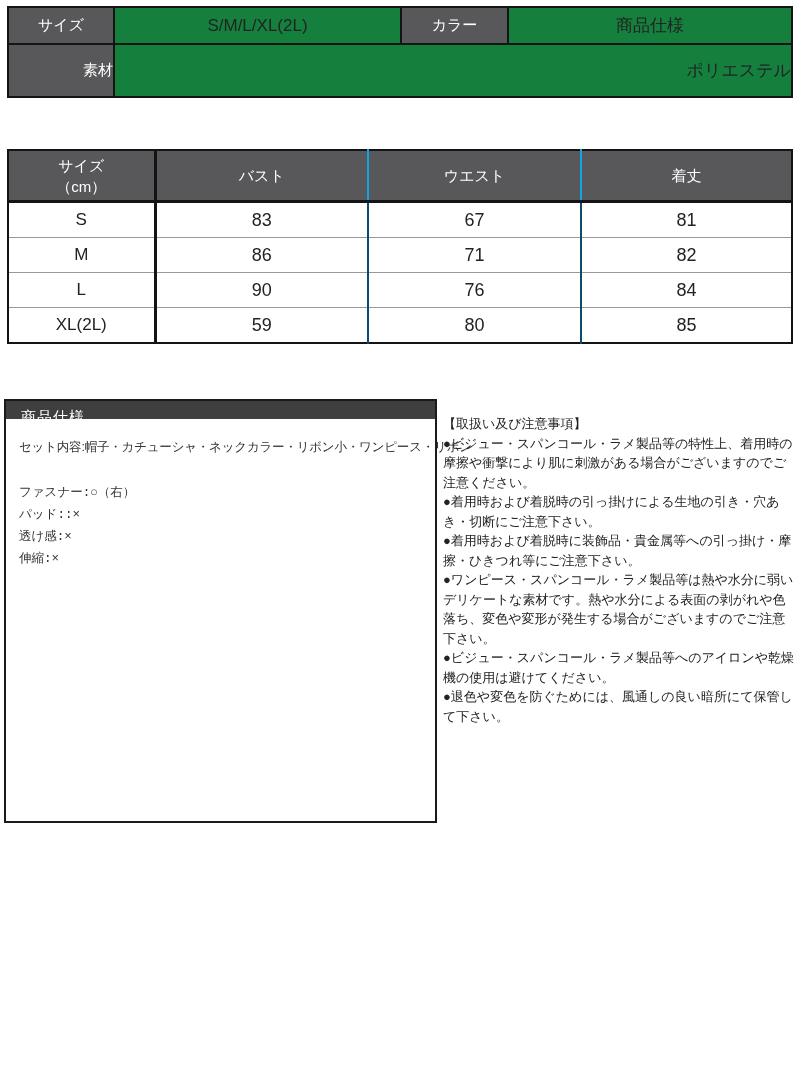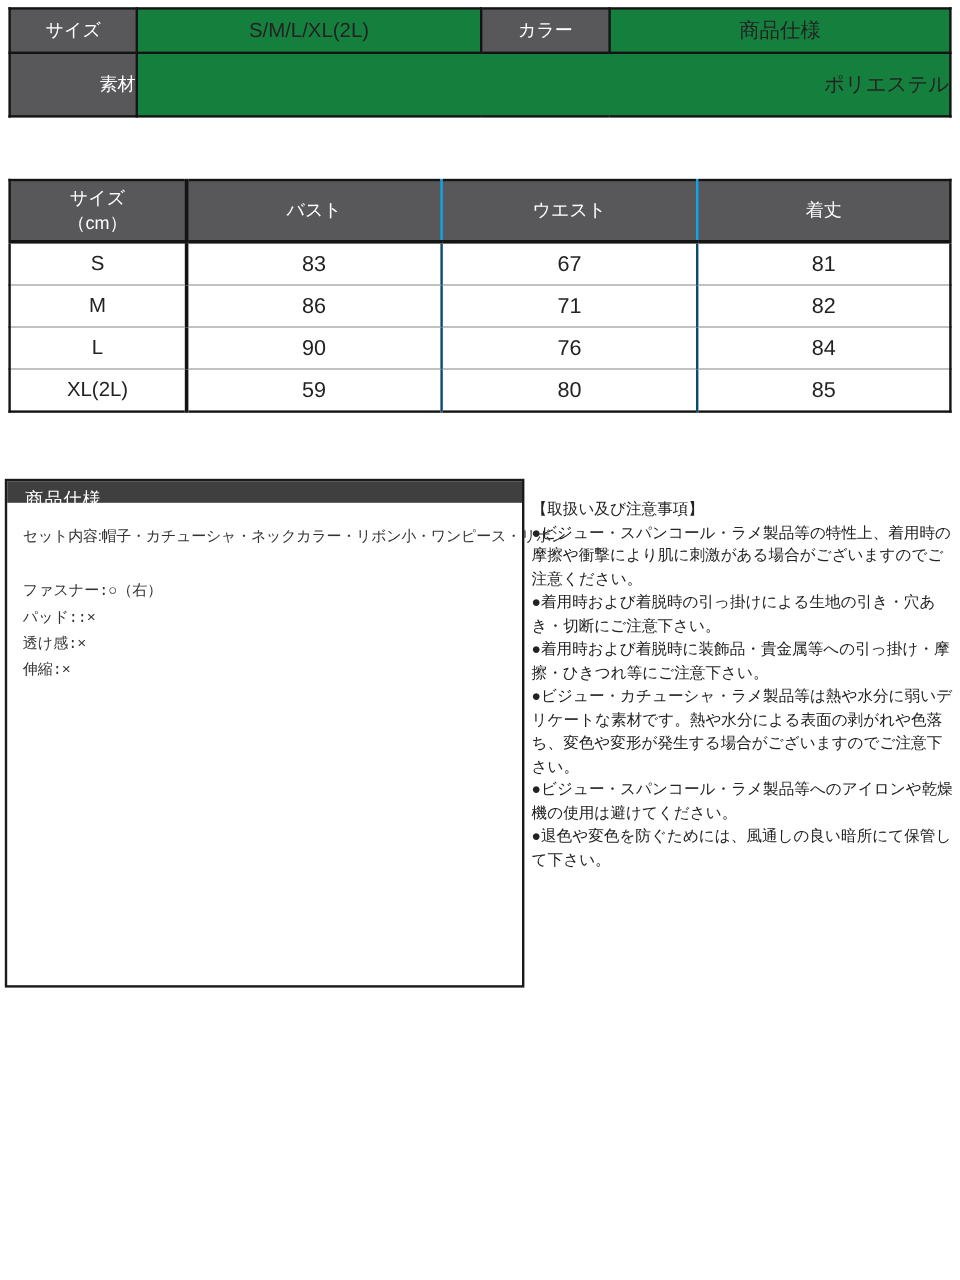--- a/index.html
+++ b/index.html
@@ -139,18 +139,18 @@
       <div class="spec-line">透け感:×</div>
       <div class="spec-line">伸縮:×</div>
     </div>
   </div>
 
   <div class="precautions">
     <p class="precautions-title">【取扱い及び注意事項】</p>
     <p>●ビジュー・スパンコール・ラメ製品等の特性上、着用時の摩擦や衝撃により肌に刺激がある場合がございますのでご注意ください。</p>
     <p>●着用時および着脱時の引っ掛けによる生地の引き・穴あき・切断にご注意下さい。</p>
     <p>●着用時および着脱時に装飾品・貴金属等への引っ掛け・摩擦・ひきつれ等にご注意下さい。</p>
-    <p>●ビジュー・カチューシャ・ラメ製品等は熱や水分に弱いデリケートな素材です。熱や水分による表面の剥がれや色落ち、変色や変形が発生する場合がございますのでご注意下さい。</p>
+    <p>●ワンピース・スパンコール・ラメ製品等は熱や水分に弱いデリケートな素材です。熱や水分による表面の剥がれや色落ち、変色や変形が発生する場合がございますのでご注意下さい。</p>
     <p>●ビジュー・スパンコール・ラメ製品等へのアイロンや乾燥機の使用は避けてください。</p>
     <p>●退色や変色を防ぐためには、風通しの良い暗所にて保管して下さい。</p>
   </div>
 
 </div>
 
 </body></html>

